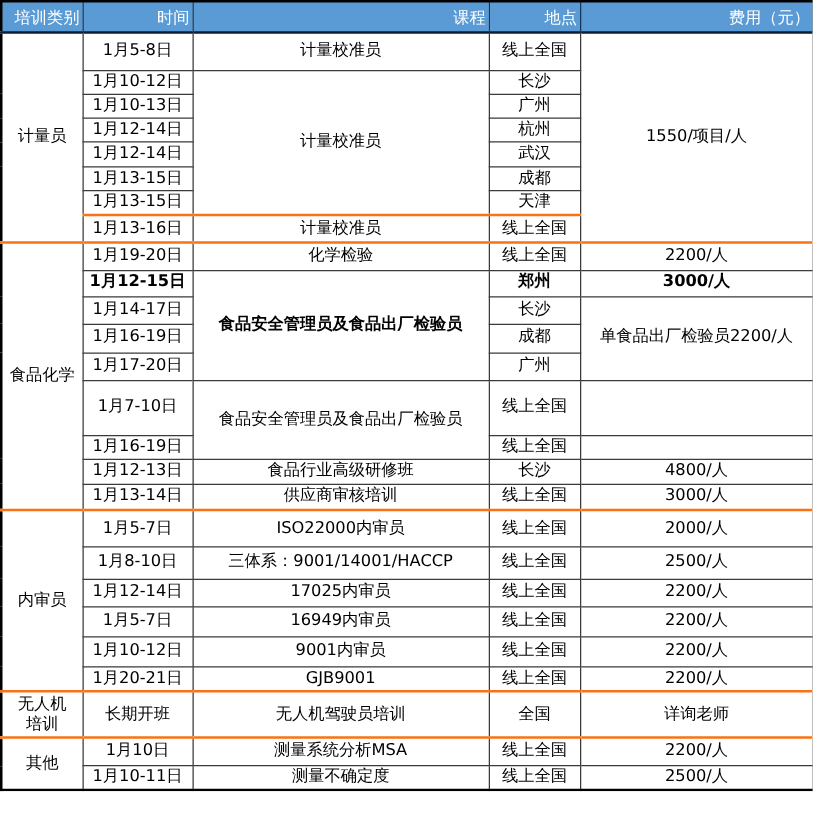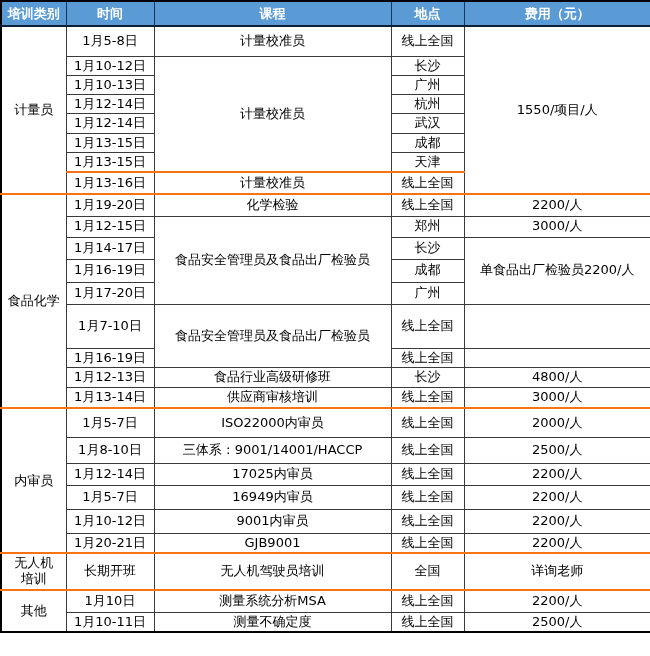--- a/index.html
+++ b/index.html
@@ -9,26 +9,26 @@
     border-collapse:collapse;
     table-layout:fixed;
     width:650px;
     font-size:13px;
     color:#000;
     border:2px solid #000;
   }
   th{
     background:var(--header-bg,#5b9bd5);
     color:var(--header-text,#ffffff);
-    font-weight:bold;
+    font-weight:normal;
     height:23px;
     border:1px solid #17365d;
     border-bottom:2px solid #0d1f33;
     padding:0 2px;
-    text-align:center;
+    text-align:right;
   }
   td{
     border:1px solid #3a3a3a;
     text-align:center;
     vertical-align:middle;
     padding:1px 3px;
     white-space:pre-line;
     overflow:hidden;
     line-height:1.25;
   }
@@ -98,21 +98,21 @@
           <td>计量校准员</td>
           <td>线上全国</td>
         </tr>
         <tr class="sep" style="height: 22px;">
           <td rowspan="9">食品化学</td>
           <td>1月19-20日</td>
           <td>化学检验</td>
           <td>线上全国</td>
           <td>2200/人</td>
         </tr>
-        <tr style="height: 21px;">
+        <tr style="height: 21px; font-weight: bold;">
           <td>1月12-15日</td>
           <td rowspan="4">食品安全管理员及食品出厂检验员</td>
           <td>郑州</td>
           <td>3000/人</td>
         </tr>
         <tr style="height: 22px;">
           <td>1月14-17日</td>
           <td>长沙</td>
           <td rowspan="3">单食品出厂检验员2200/人</td>
         </tr>

